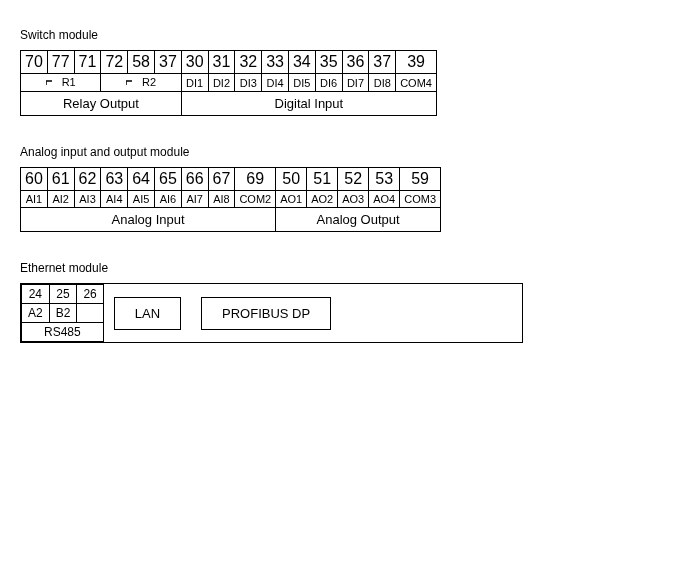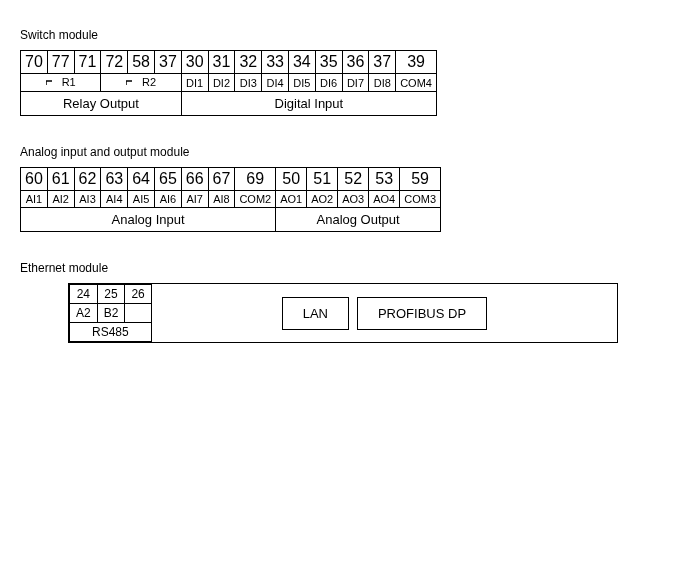--- a/index.html
+++ b/index.html
@@ -43,43 +43,42 @@
       margin-bottom: 20px;
     }
     .table-wrapper {
       display: inline-block;
     }
     
     .ethernet-outer {
       border: 1px solid #000;
       display: flex;
       align-items: stretch;
-      width: 550px;
-      margin-left: 48px;
+      width: 503px;
     }
     .ethernet-left {
       border-right: 1px solid #000;
     }
     .ethernet-left table {
       border-collapse: collapse;
     }
     .ethernet-left table td {
       border: 1px solid #000;
       text-align: center;
       padding: 2px 6px;
       font-size: 12px;
       min-width: 24px;
     }
     .ethernet-right {
       display: flex;
       align-items: center;
-      justify-content: center;
+      justify-content: flex-start;
       flex: 1;
       padding: 6px 10px;
-      gap: 8px;
+      gap: 20px;
     }
     .ethernet-box {
       border: 1px solid #000;
       padding: 8px 20px;
       font-size: 13px;
       text-align: center;
     }
   </style>
 </head>
 <body>

